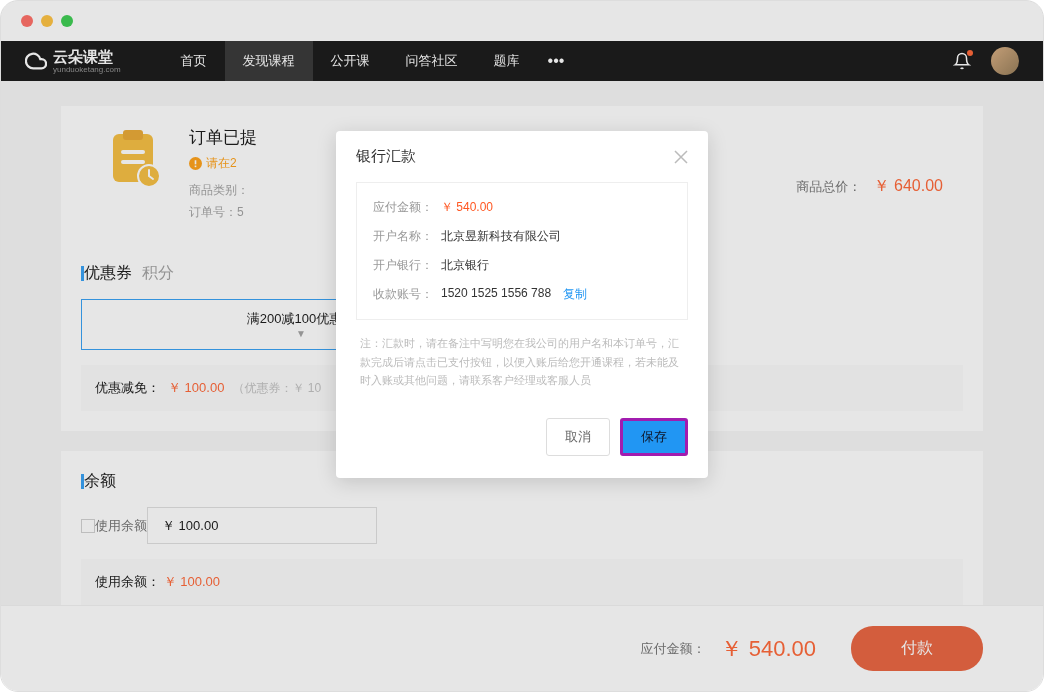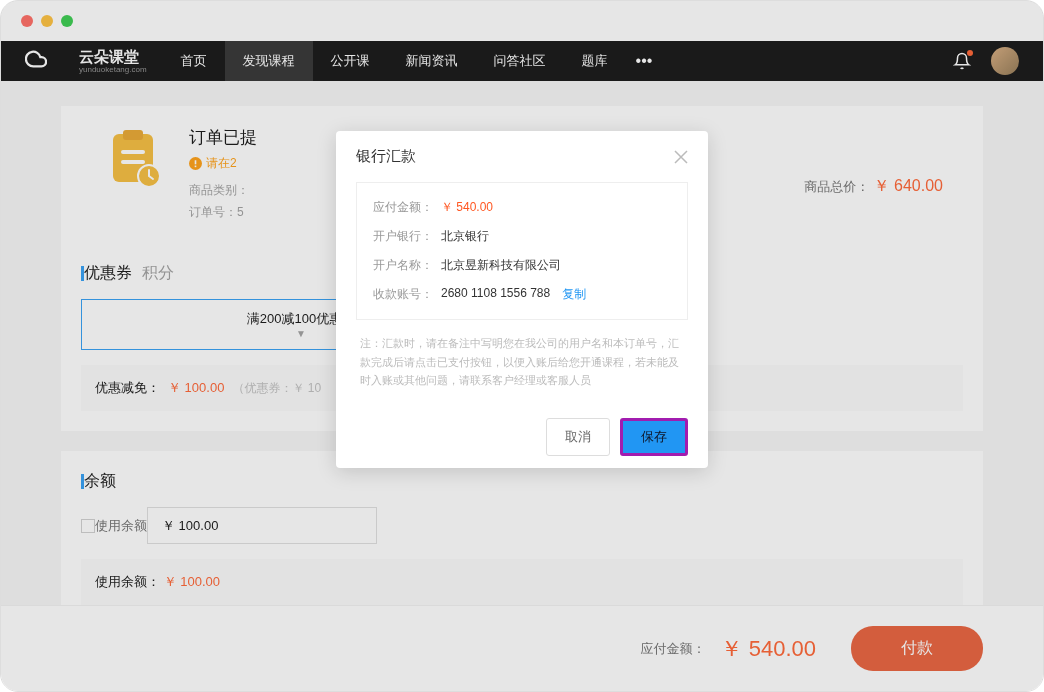--- a/index.html
+++ b/index.html
@@ -4,21 +4,21 @@
   <style>
     * { margin: 0; padding: 0; box-sizing: border-box; font-family: -apple-system, "PingFang SC", "Microsoft YaHei", sans-serif; }
     body { background: #fff; width: 1044px; height: 692px; overflow: hidden; }
     .window { width: 1044px; height: 692px; background: #fff; border-radius: 18px; border: 1px solid #ddd; display: flex; flex-direction: column; overflow: hidden; position: relative; }
     .mac-dots { position: absolute; top: 14px; left: 20px; display: flex; gap: 8px; z-index: 5; }
     .mac-dot { width: 12px; height: 12px; border-radius: 50%; }
     .mac-dot.red { background: #ff5f57; }
     .mac-dot.yellow { background: #febc2e; }
     .mac-dot.green { background: #28c840; }
     .topbar { margin-top: 40px; height: 40px; background: #000; display: flex; align-items: center; padding: 0 24px; }
-    .logo { display: flex; align-items: flex-start; color: #fff; margin-right: 16px; gap: 26px; }
+    .logo { display: flex; align-items: center; color: #fff; margin-right: 42px; }
     .logo-icon { width: 22px; height: 22px; margin-right: 6px; }
     .logo-text { font-size: 15px; font-weight: 600; }
     .logo-sub { font-size: 8px; color: #888; margin-top: -2px; }
     .nav { display: flex; align-items: center; height: 100%; }
     .nav-item { color: #fff; font-size: 13px; padding: 0 18px; height: 100%; display: flex; align-items: center; cursor: pointer; }
     .nav-item.active { background: #222; }
     .nav-more { color: #fff; font-size: 16px; padding: 0 10px; cursor: pointer; }
     .topbar-right { margin-left: auto; display: flex; align-items: center; gap: 20px; }
     .bell-icon { width: 18px; height: 18px; color: #fff; position: relative; cursor: pointer; }
     .bell-dot { position: absolute; top: -2px; right: -2px; width: 6px; height: 6px; border-radius: 50%; background: #ff5722; }
@@ -26,21 +26,21 @@
     .content { flex: 1; background: #f5f5f5; padding: 25px 60px 0; overflow: hidden; }
     .card { background: #fff; padding: 20px 0; }
     .order-head { display: flex; padding: 0 20px 20px; }
     .clip-icon { width: 64px; height: 64px; margin-right: 24px; margin-left: 20px; }
     .order-info { flex: 1; }
     .order-title { font-size: 17px; font-weight: 500; margin-bottom: 6px; }
     .order-warn { color: #ff9800; font-size: 12px; display: flex; align-items: center; gap: 4px; margin-bottom: 8px; }
     .warn-icon { width: 13px; height: 13px; }
     .order-meta { font-size: 12px; color: #999; line-height: 1.8; }
     .order-price { text-align: right; padding-right: 20px; padding-top: 50px; }
-    .price-label { font-size: 13px; color: #666; margin-right: 0; }
+    .price-label { font-size: 13px; color: #666; margin-right: 8px; }
     .price-big { font-size: 16px; color: #ff5722; }
     .section { padding: 20px 0; }
     .section-title { display: flex; align-items: center; font-size: 16px; font-weight: 500; padding: 0 20px 15px; }
     .bar { width: 3px; height: 15px; background: #2196f3; }
     .tab-inactive { color: #999; font-weight: 400; margin-left: 10px; }
     .coupon-select { margin: 0 20px; border: 1px solid #2196f3; padding: 10px 14px; font-size: 13px; display: flex; justify-content: space-between; align-items: center; cursor: pointer; width: 440px; flex-direction: column; }
     .chev { color: #999; font-size: 10px; }
     .reduce-row { background: #fafafa; margin: 15px 20px 0; padding: 14px; font-size: 13px; display: flex; align-items: center; gap: 8px; }
     .reduce-amount { color: #ff5722; font-weight: 500; }
     .reduce-note { color: #bbb; font-size: 12px; }
@@ -64,21 +64,21 @@
     .close-icon { width: 14px; height: 14px; color: #bbb; cursor: pointer; }
     .modal-body { padding: 0 20px 16px; }
     .info-box { border: 1px solid #eee; padding: 16px; font-size: 12px; }
     .info-row { display: flex; margin-bottom: 12px; }
     .info-row:last-child { margin-bottom: 0; }
     .info-label { color: #999; width: 68px; }
     .info-value { color: #333; }
     .info-value.orange { color: #ff5722; }
     .copy-btn { color: #2196f3; margin-left: 12px; cursor: pointer; }
     .modal-note { font-size: 11px; color: #bbb; line-height: 1.7; padding: 14px 4px 0; }
-    .modal-foot { display: flex; justify-content: flex-end; gap: 10px; padding: 12px 20px 12px; }
+    .modal-foot { display: flex; justify-content: flex-end; gap: 10px; padding: 12px 20px 22px; }
     .btn { padding: 7px 18px; font-size: 13px; border-radius: 3px; cursor: pointer; }
     .btn-cancel { background: #fff; border: 1px solid #ddd; color: #666; }
     .btn-save { background: #2196f3; border: 3px solid #a21caf; color: #0f172a; }
   </style>
 </head>
 <body>
 
 <div class="window">
   <div class="mac-dots">
     <div class="mac-dot red"></div>
@@ -93,21 +93,20 @@
         </svg>
       <div>
         <div class="logo-text">云朵课堂</div>
         <div class="logo-sub">yunduoketang.com</div>
       </div>
     </div>
     <div class="nav">
       <div class="nav-item">首页</div>
       <div class="nav-item active">发现课程</div>
       <div class="nav-item">公开课</div>
-      <div class="nav-item">新闻资讯</div>
       <div class="nav-item">问答社区</div>
       <div class="nav-item">题库</div>
       <div class="nav-more">•••</div>
     </div>
     <div class="topbar-right">
       <div class="bell-icon">
         <svg viewBox="0 0 24 24" fill="none" stroke="#fff" stroke-width="2">
             <path d="M18 8A6 6 0 0 0 6 8c0 7-3 9-3 9h18s-3-2-3-9M13.73 21a2 2 0 0 1-3.46 0"></path>
           </svg>
         <span class="bell-dot"></span>
@@ -199,30 +198,30 @@
             <path d="M1 1 L13 13 M13 1 L1 13"></path>
           </svg>
       </div>
       <div class="modal-body">
         <div class="info-box">
           <div class="info-row">
             <span class="info-label">应付金额：</span>
             <span class="info-value orange">￥ 540.00</span>
           </div>
           <div class="info-row">
+            <span class="info-label">开户名称：</span>
+            <span class="info-value">北京昱新科技有限公司</span>
+          </div>
+          <div class="info-row">
             <span class="info-label">开户银行：</span>
             <span class="info-value">北京银行</span>
           </div>
           <div class="info-row">
-            <span class="info-label">开户名称：</span>
-            <span class="info-value">北京昱新科技有限公司</span>
-          </div>
-          <div class="info-row">
             <span class="info-label">收款账号：</span>
-            <span class="info-value">2680 1108 1556 788</span>
+            <span class="info-value">1520 1525 1556 788</span>
             <span class="copy-btn">复制</span>
           </div>
         </div>
         <div class="modal-note">注：汇款时，请在备注中写明您在我公司的用户名和本订单号，汇款完成后请点击已支付按钮，以便入账后给您开通课程，若未能及时入账或其他问题，请联系客户经理或客服人员</div>
       </div>
       <div class="modal-foot">
         <button class="btn btn-cancel">取消</button>
         <button class="btn btn-save">保存</button>
       </div>
     </div>

